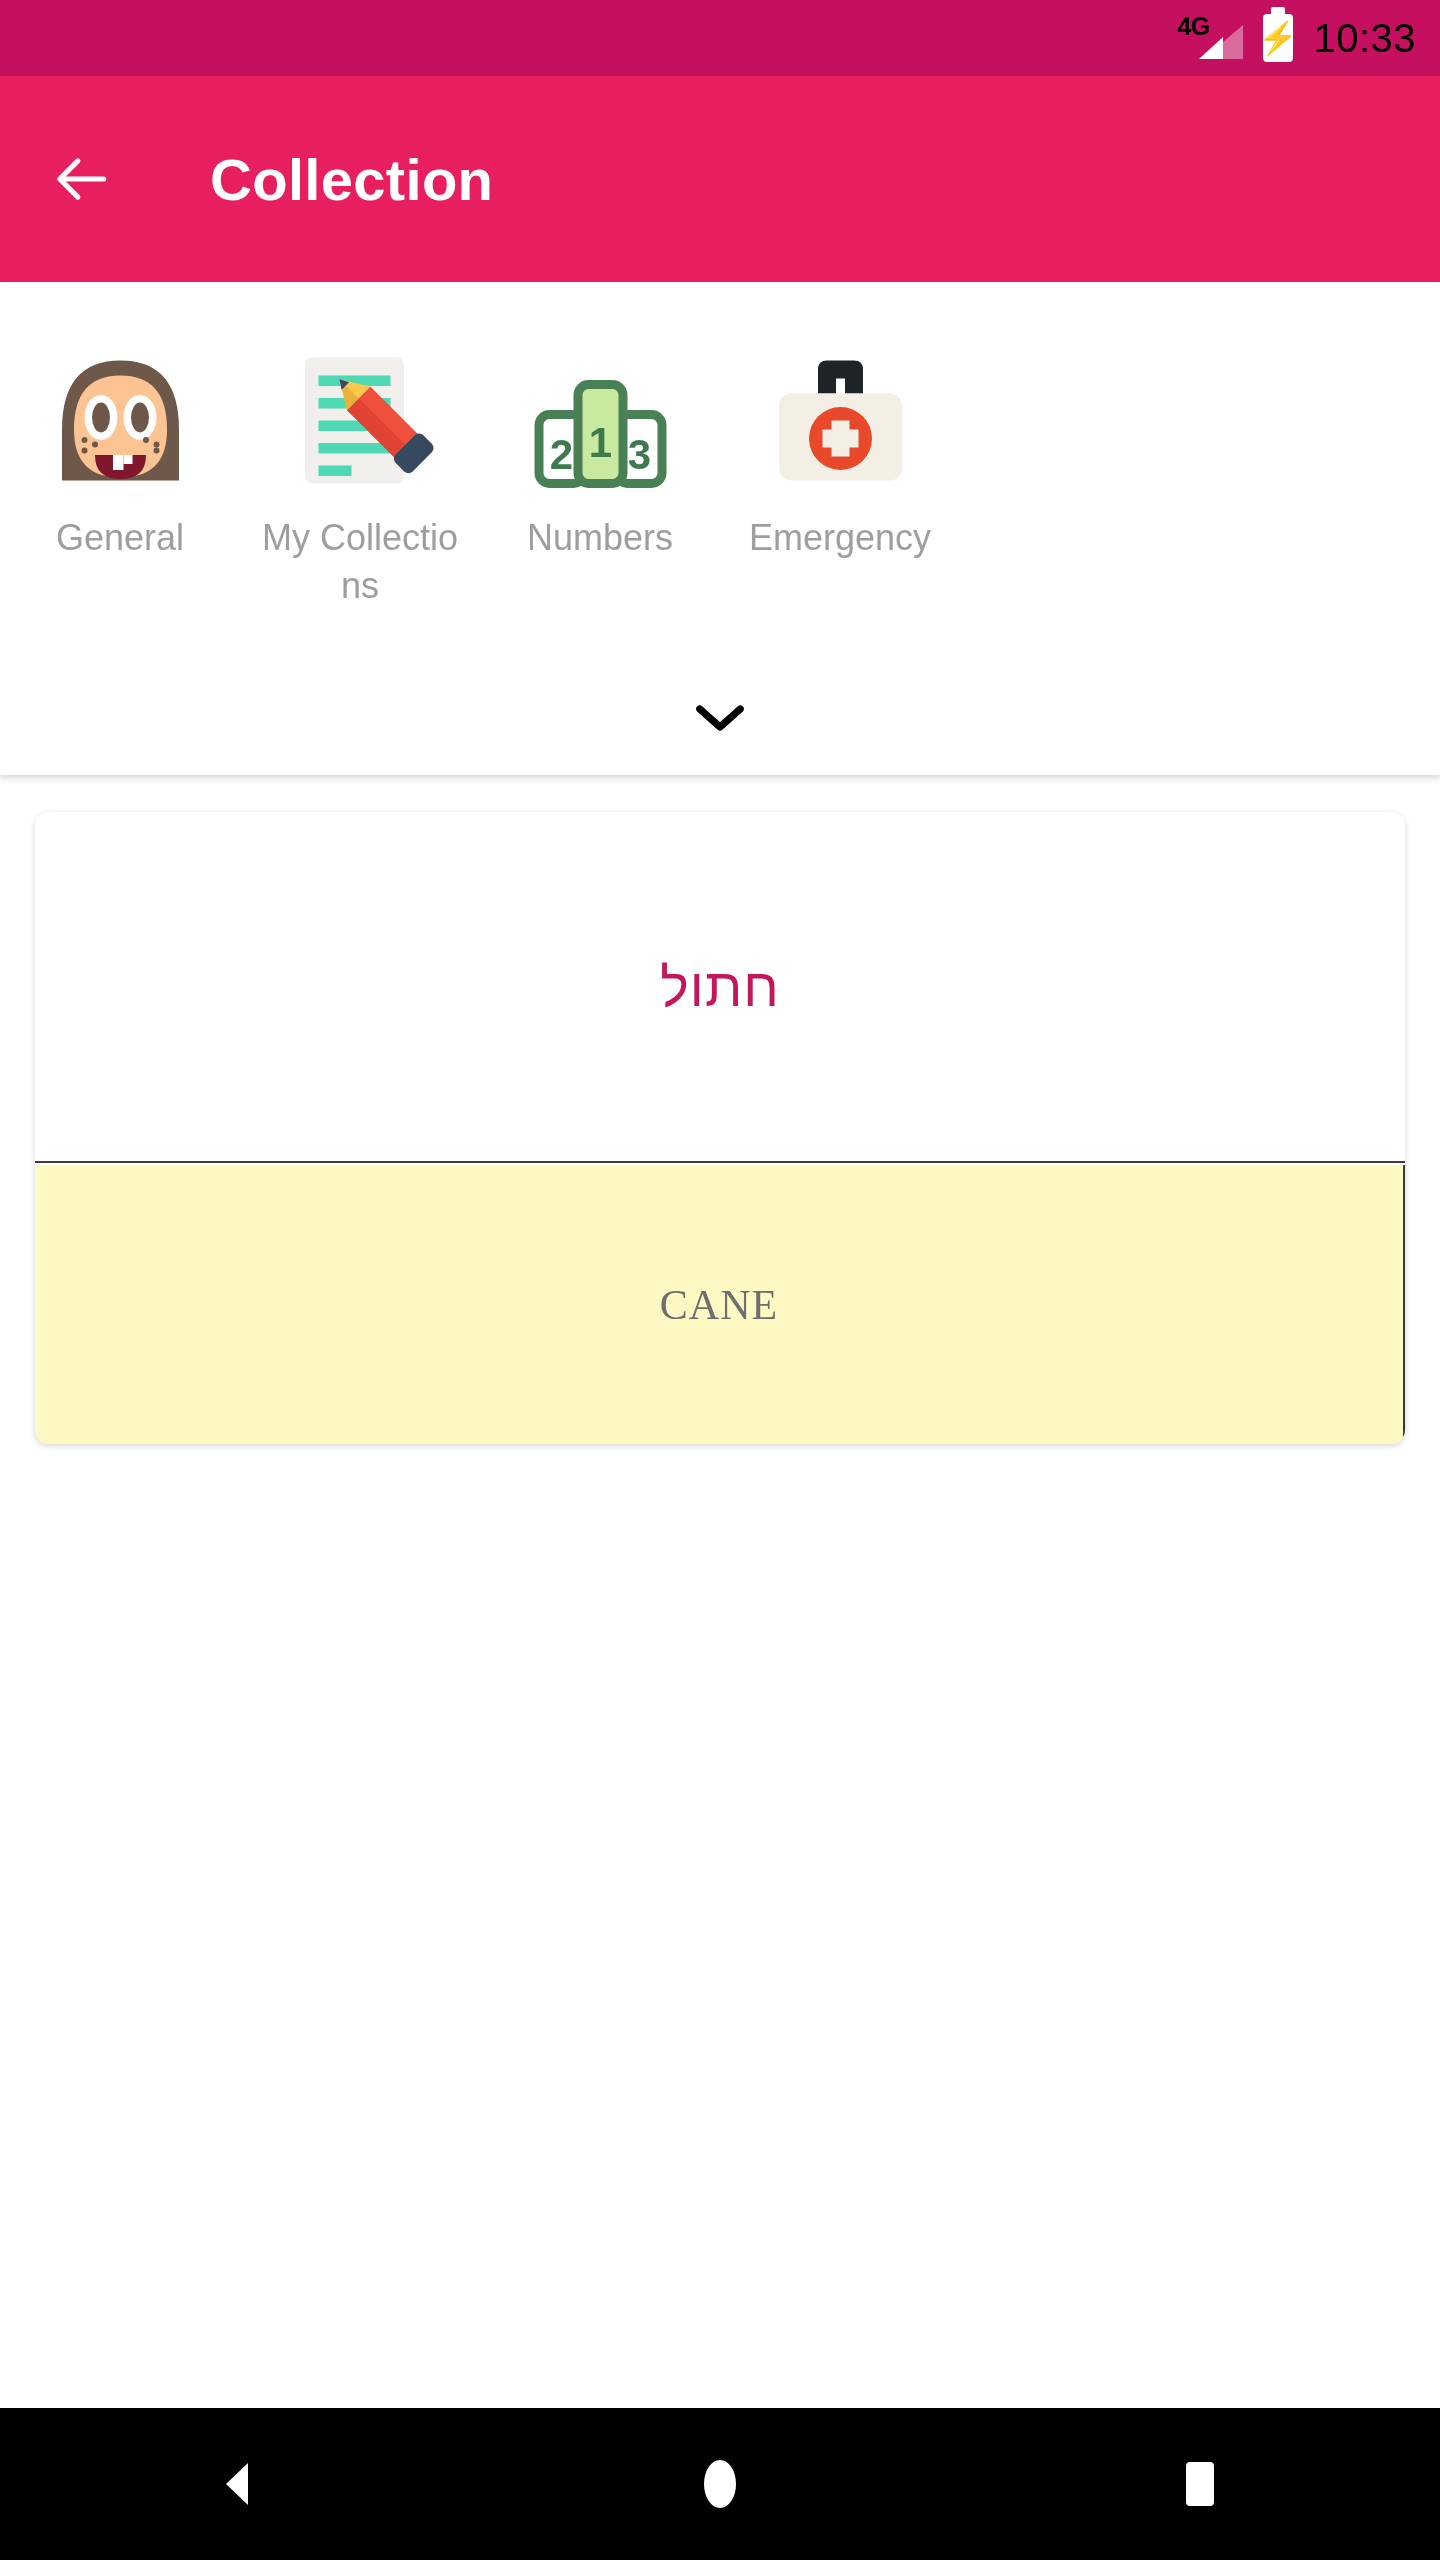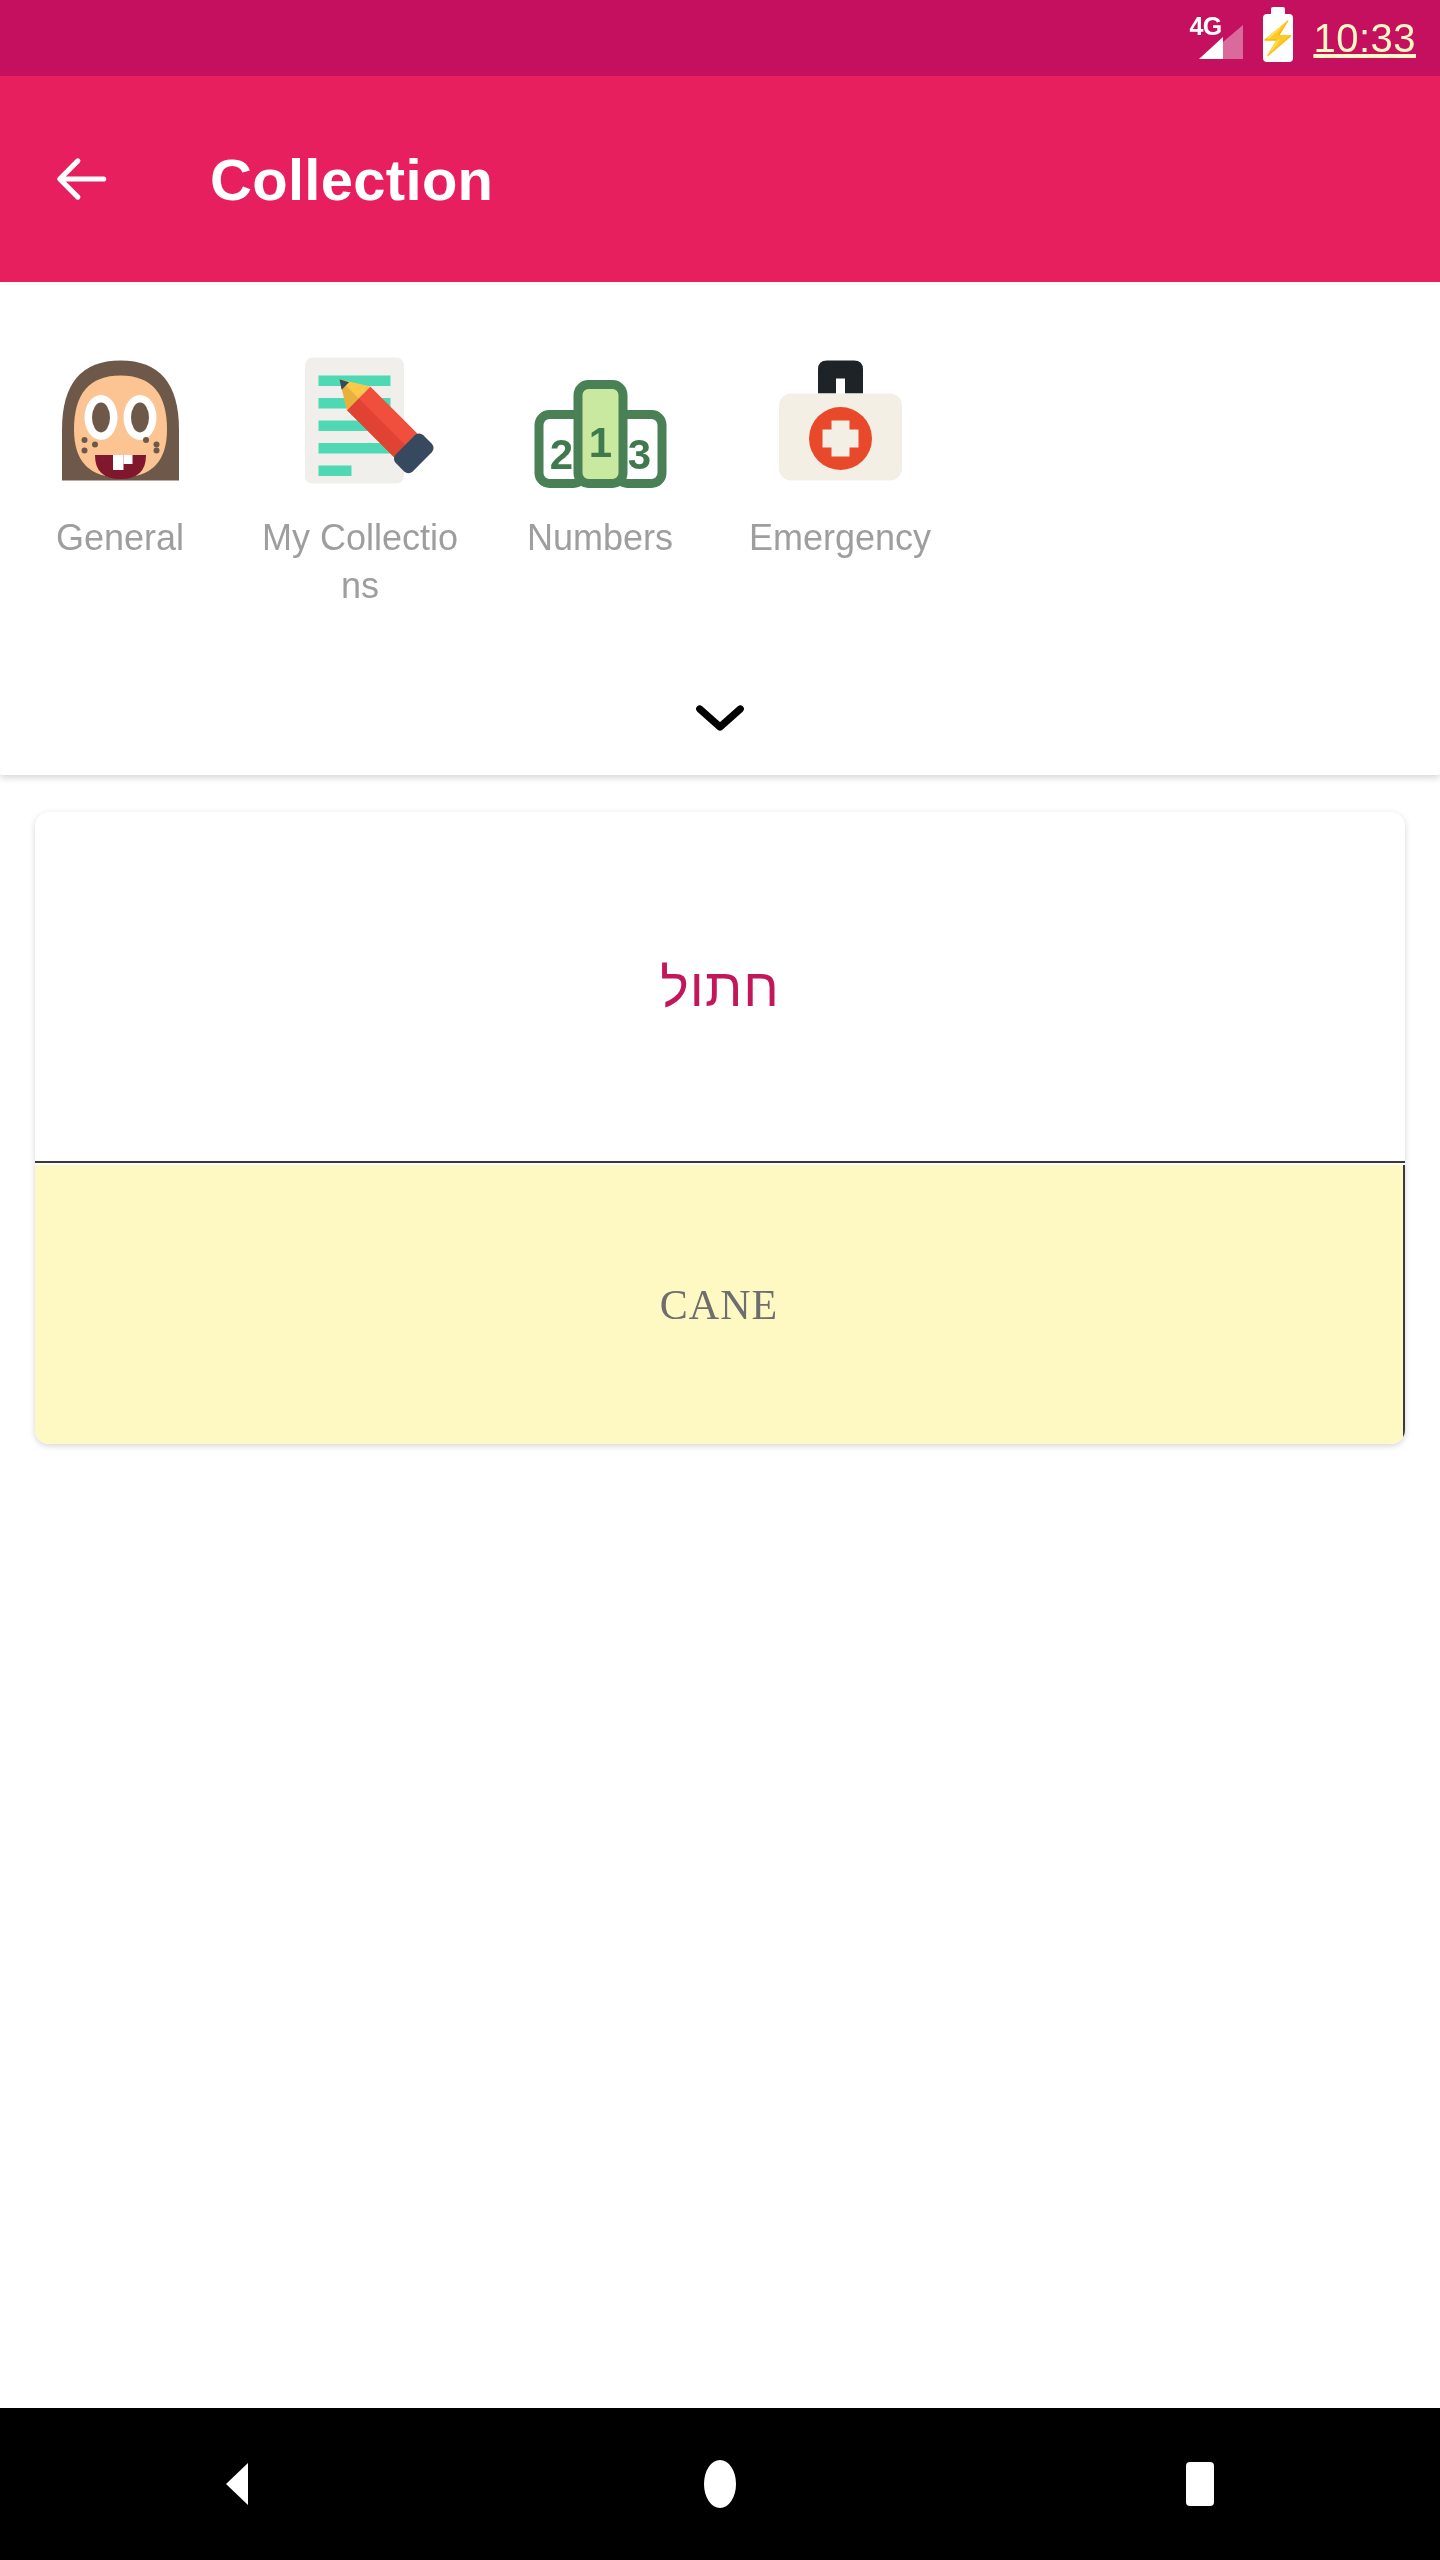--- a/index.html
+++ b/index.html
@@ -38,24 +38,24 @@
   }
   .signal-wrap {
     position: relative;
     width: 66px;
     height: 50px;
     display: flex;
     align-items: flex-end;
   }
   .signal-4g {
     position: absolute;
-    top: 1px; left: 12px;
+    top: 1px; left: 0;
     font-size: 25px;
     font-weight: bold;
-    color: #ffffff;
+    color: #000000;
     line-height: 1;
     letter-spacing: -0.5px;
   }
   .signal-tri-bg {
     position: absolute;
     bottom: 4px; right: 0;
     width: 0; height: 0;
     border-style: solid;
     border-width: 0 0 34px 40px;
     border-color: transparent transparent rgba(255,255,255,0.38) transparent;
@@ -89,23 +89,22 @@
     position: absolute;
     top: 50%; left: 50%;
     transform: translate(-50%, -50%);
     font-size: 32px;
     color: #c4105f;
     line-height: 1;
   }
   .clock {
     font-size: 40px;
     font-weight: 400;
-    color: #fef9c3;
+    color: #000000;
     letter-spacing: 0.5px;
-    text-decoration: underline;
   }
 
   
   .app-bar {
     position: absolute;
     top: 76px; left: 0;
     width: 1440px;
     height: 206px;
     background: #e81f5e;
     display: flex;

